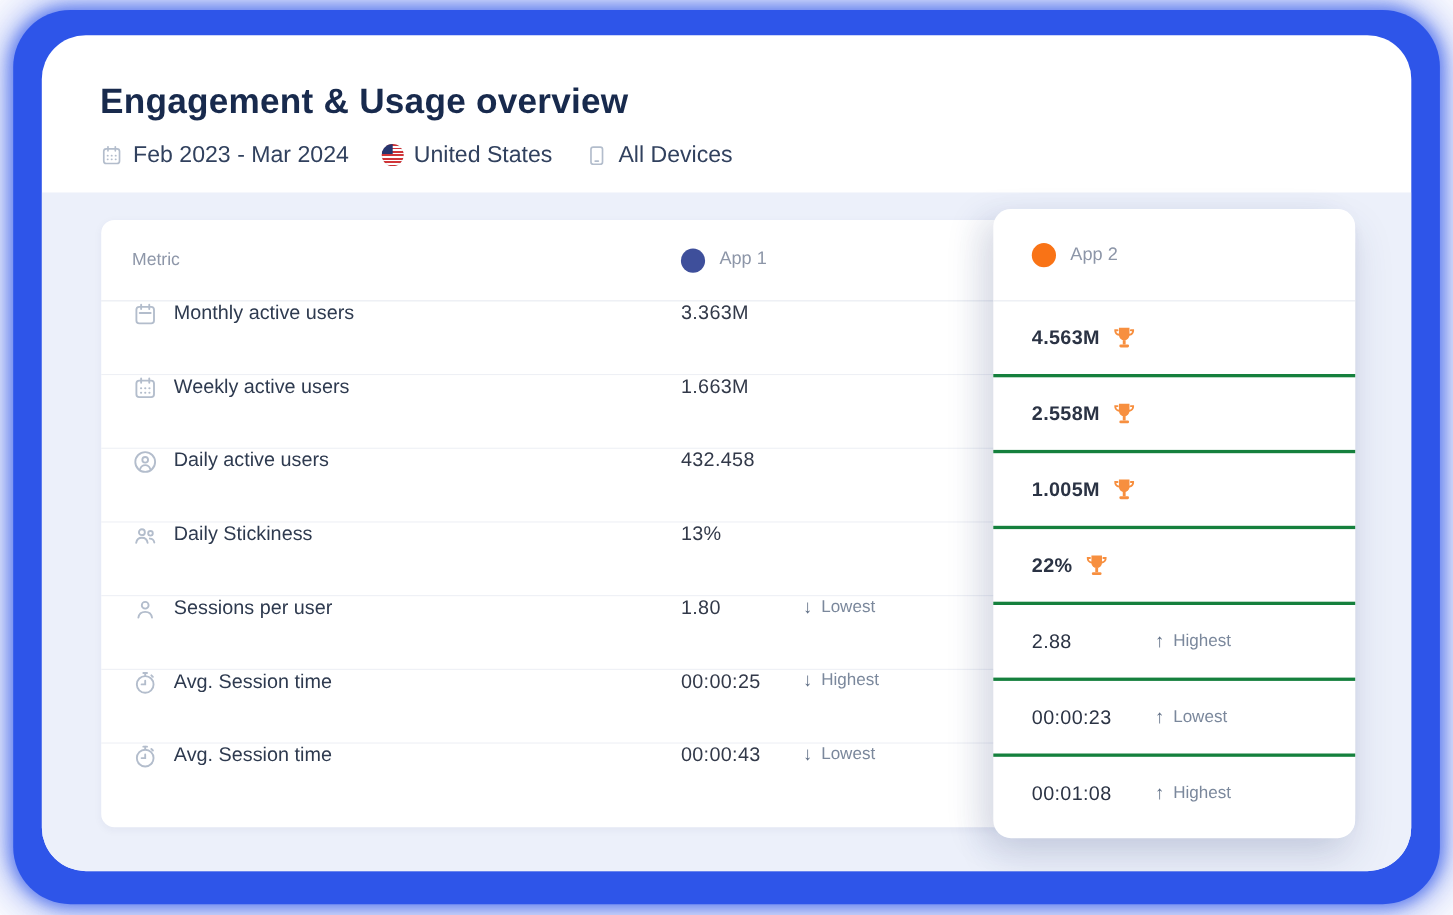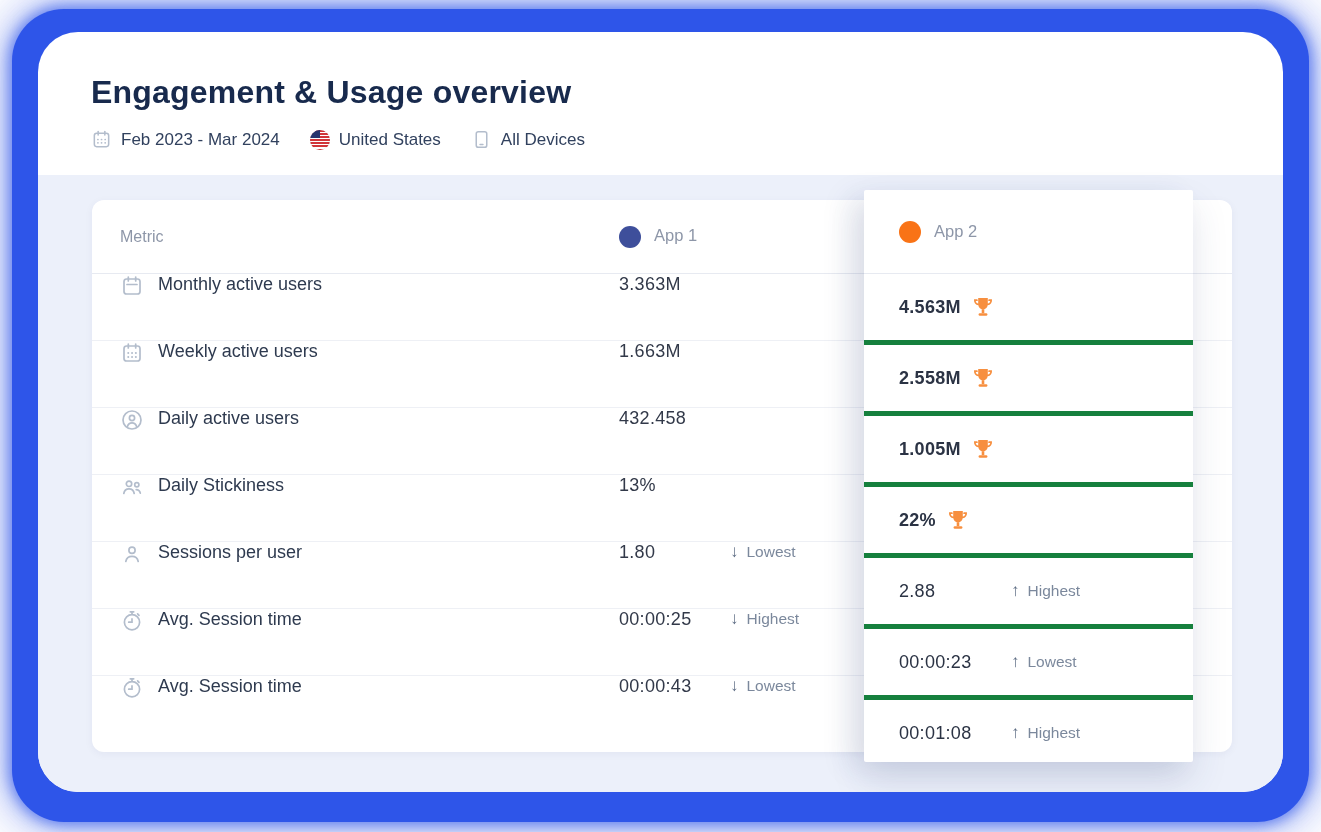--- a/index.html
+++ b/index.html
@@ -18,21 +18,21 @@
   
   .app-card{
     position:absolute;left:26px;top:23px;width:1245px;height:760px;
     background:#ffffff;border-radius:40px;overflow:hidden;
   }
   .report-header{padding:42px 0 0 53px;height:101px;}
   .report-title{
     margin:0;font-size:32px;font-weight:600;color:#182a4d;letter-spacing:.2px;
   }
   .filters{display:flex;align-items:center;gap:30px;margin-top:18px;}
-  .filter{display:flex;align-items:center;gap:9px;color:#31415e;font-size:17px;cursor:default;}
+  .filter{display:flex;align-items:center;gap:9px;color:#31415e;font-size:21px;cursor:default;}
   .filter svg{display:block;}
   .flag{
     width:20px;height:20px;border-radius:50%;overflow:hidden;position:relative;flex:0 0 auto;
     background:repeating-linear-gradient(#d13438 0 1.6px,#ffffff 1.6px 3.1px);
     box-shadow:inset 0 0 0 .5px rgba(0,0,0,.08);
   }
   .flag::before{
     content:"";position:absolute;left:0;top:0;width:10px;height:8.5px;background:#27356e;
   }
   
@@ -56,28 +56,28 @@
     display:flex;}
   .t-row:last-child{border-bottom:none;}
   .m-icon{margin-left:28px;width:24px;height:24px;flex:0 0 auto;color:#b3bdcc;}
   .m-label{margin-left:14px;font-size:18px;color:#2e3a4f;}
   .cell-val{position:absolute;left:527px;font-size:18px;color:#323949;letter-spacing:.3px;}
   .badge{position:absolute;left:638px;display:flex;align-items:center;gap:8px;
     font-size:15.5px;color:#7b889c;}
   .badge .arr{color:#5f6e85;font-size:17px;}
   
   .app2-card{
-    position:absolute;left:826px;top:15px;width:329px;height:572px;
-    background:#fff;border-radius:2px;z-index:2;
+    position:absolute;left:865px;top:15px;width:329px;height:572px;
+    background:#fff;border-radius:16px;z-index:2;
     box-shadow:-16px 6px 28px rgba(43,61,119,.10),0 18px 36px rgba(43,61,119,.13);
   }
   .thead2{position:relative;height:83px;border-bottom:1px solid #e7eaf1;
     display:flex;align-items:center;gap:13px;padding-left:35px;
     color:#8d96a8;font-size:16.5px;}
-  .a2-row{position:relative;height:66px;border-bottom:5px solid #15803d;
+  .a2-row{position:relative;height:66px;border-bottom:3px solid #15803d;
     display:flex;align-items:center;padding-left:35px;}
   .a2-row.no-b{border-bottom:none;}
   .a2-val{font-size:18px;color:#2b3344;letter-spacing:.3px;}
   .a2-val.win{font-weight:700;}
   .trophy{margin-left:10px;width:24px;height:24px;color:#f78f3f;flex:0 0 auto;}
   .badge2{position:absolute;left:147px;display:flex;align-items:center;gap:8px;
     font-size:15.5px;color:#7b889c;}
   .badge2 .arr{color:#5f6e85;font-size:17px;}
 </style>
 </head>

